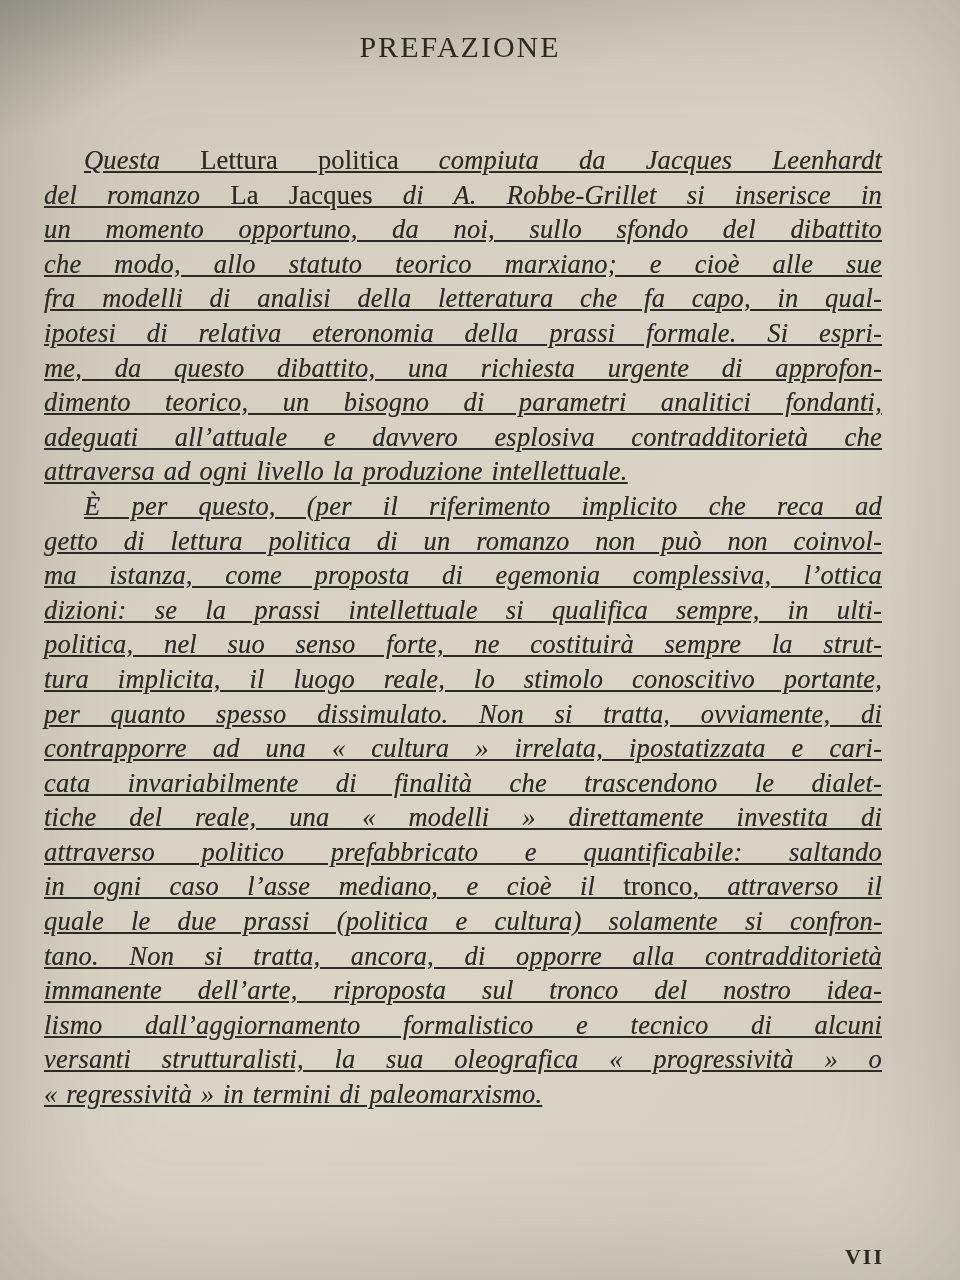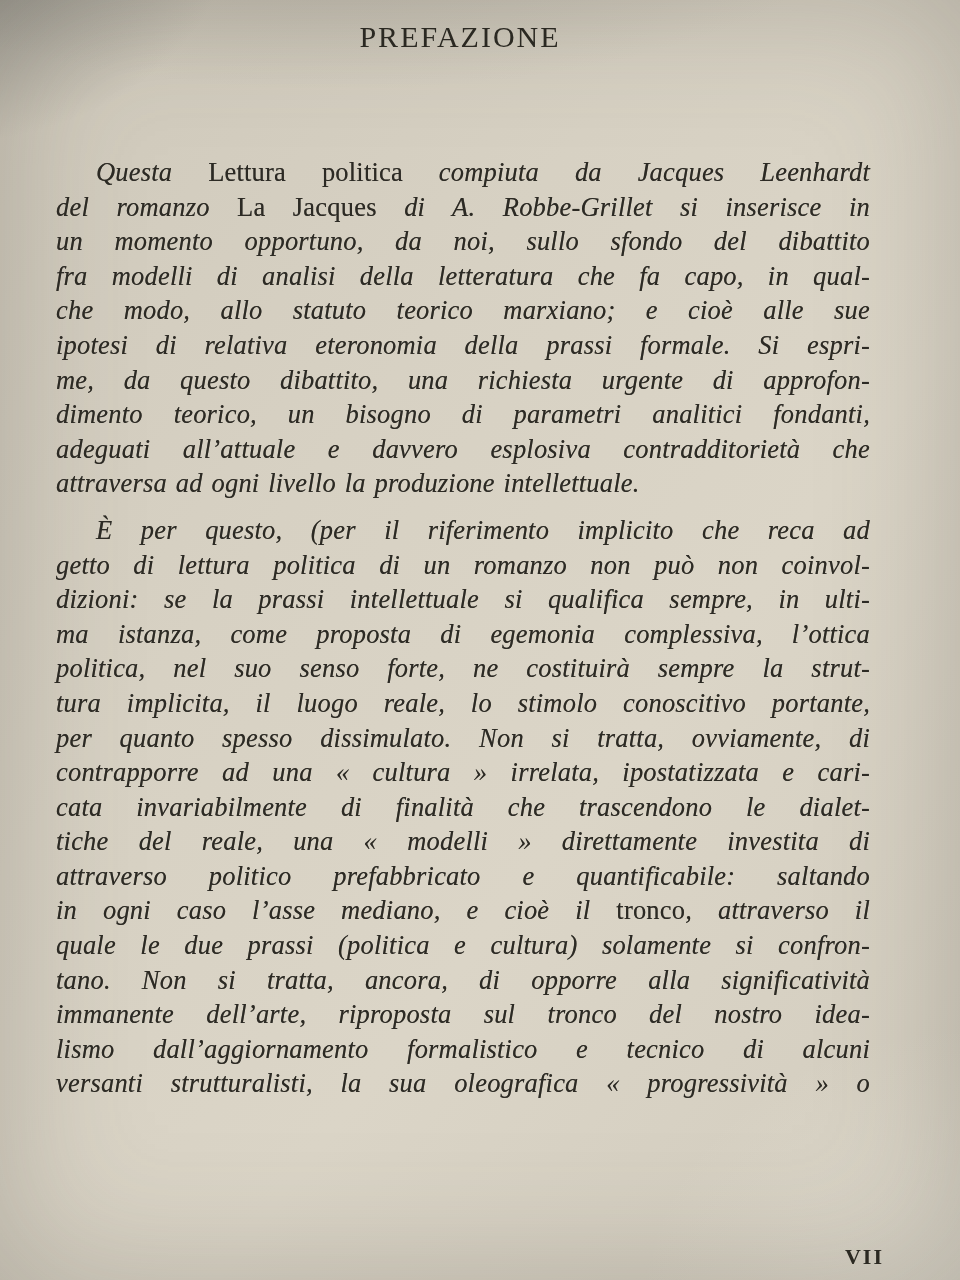--- a/index.html
+++ b/index.html
@@ -17,37 +17,37 @@
     color: #2c2a24;
     background:
       radial-gradient(420px 320px at -60px -80px, rgba(82,84,82,0.55), rgba(82,84,82,0) 70%),
       radial-gradient(700px 240px at 35% -90px, rgba(125,122,112,0.28), rgba(125,122,112,0) 75%),
       radial-gradient(500px 400px at 103% 102%, rgba(236,232,220,0.5), rgba(236,232,220,0) 70%),
       linear-gradient(128deg, #cfc9bb 0%, #d7d1c3 35%, #dbd5c7 62%, #d2ccbe 100%);
     box-shadow: inset 0 0 140px rgba(74,72,64,0.28);
   }
   .page-title {
     position: absolute;
-    top: 20px;
+    top: 30px;
     left: 0;
     width: 920px;
     margin: 0;
     text-align: center;
     font-size: 30px;
     font-weight: normal;
     letter-spacing: 2px;
     color: #2b2922;
   }
   .body-text {
     position: absolute;
     top: 143px;
     left: 44px;
     right: 78px;
   }
-  .paragraph { margin: 12px; }
+  .paragraph { margin: 0; text-decoration: underline; }
   .line {
     line-height: 34.6px;
     font-size: 26.5px;
     letter-spacing: 0.2px;
     word-spacing: 2px;
     white-space: normal;
     text-align: justify;
     text-align-last: justify;
     text-justify: inter-word;
     text-shadow: 0 0 0.5px rgba(44,42,36,0.55);
@@ -72,42 +72,43 @@
 </head>
 <body>
 
 <div class="photo">
   <h1 class="page-title">PREFAZIONE</h1>
   <div class="body-text">
       <div class="paragraph">
         <div class="line first"><span class="ital">Questa </span><span class="roman">Lettura politica </span><span class="ital">compiuta da Jacques Leenhardt</span></div>
         <div class="line"><span class="ital">del romanzo </span><span class="roman">La Jacques </span><span class="ital">di A. Robbe-Grillet si inserisce in</span></div>
         <div class="line"><span class="ital">un momento opportuno, da noi, sullo sfondo del dibattito</span></div>
+        <div class="line"><span class="ital">che modo, allo statuto teorico marxiano; e cioè alle sue</span></div>
         <div class="line"><span class="ital">fra modelli di analisi della letteratura che fa capo, in qual-</span></div>
-        <div class="line"><span class="ital">che modo, allo statuto teorico marxiano; e cioè alle sue</span></div>
         <div class="line"><span class="ital">ipotesi di relativa eteronomia della prassi formale. Si espri-</span></div>
         <div class="line"><span class="ital">me, da questo dibattito, una richiesta urgente di approfon-</span></div>
         <div class="line"><span class="ital">dimento teorico, un bisogno di parametri analitici fondanti,</span></div>
         <div class="line"><span class="ital">adeguati all’attuale e davvero esplosiva contradditorietà che</span></div>
         <div class="line last"><span class="ital">attraversa ad ogni livello la produzione intellettuale.</span></div>
       </div>
       <div class="paragraph">
         <div class="line first"><span class="ital">È per questo, (per il riferimento implicito che reca ad</span></div>
         <div class="line"><span class="ital">getto di lettura politica di un romanzo non può non coinvol-</span></div>
+        <div class="line"><span class="ital">ma istanza, come proposta di egemonia complessiva, l’ottica</span></div>
         <div class="line"><span class="ital">dizioni: se la prassi intellettuale si qualifica sempre, in ulti-</span></div>
-        <div class="line"><span class="ital">ma istanza, come proposta di egemonia complessiva, l’ottica</span></div>
         <div class="line"><span class="ital">politica, nel suo senso forte, ne costituirà sempre la strut-</span></div>
         <div class="line"><span class="ital">tura implicita, il luogo reale, lo stimolo conoscitivo portante,</span></div>
         <div class="line"><span class="ital">per quanto spesso dissimulato. Non si tratta, ovviamente, di</span></div>
         <div class="line"><span class="ital">contrapporre ad una « cultura » irrelata, ipostatizzata e cari-</span></div>
         <div class="line"><span class="ital">cata invariabilmente di finalità che trascendono le dialet-</span></div>
         <div class="line"><span class="ital">tiche del reale, una « modelli » direttamente investita di</span></div>
         <div class="line"><span class="ital">attraverso politico prefabbricato e quantificabile: saltando</span></div>
         <div class="line"><span class="ital">in ogni caso l’asse mediano, e cioè il </span><span class="roman">tronco</span><span class="ital">, attraverso il</span></div>
         <div class="line"><span class="ital">quale le due prassi (politica e cultura) solamente si confron-</span></div>
-        <div class="line"><span class="ital">tano. Non si tratta, ancora, di opporre alla significatività</span></div>
+        <div class="line"><span class="ital">tano. Non si tratta, ancora, di opporre alla contradditorietà</span></div>
         <div class="line"><span class="ital">immanente dell’arte, riproposta sul tronco del nostro idea-</span></div>
         <div class="line"><span class="ital">lismo dall’aggiornamento formalistico e tecnico di alcuni</span></div>
         <div class="line"><span class="ital">versanti strutturalisti, la sua oleografica « progressività » o</span></div>
+        <div class="line last"><span class="ital">« regressività » in termini di paleomarxismo.</span></div>
       </div>
     </div>
   <div class="folio">VII</div>
 </div>
 
 </body></html>

